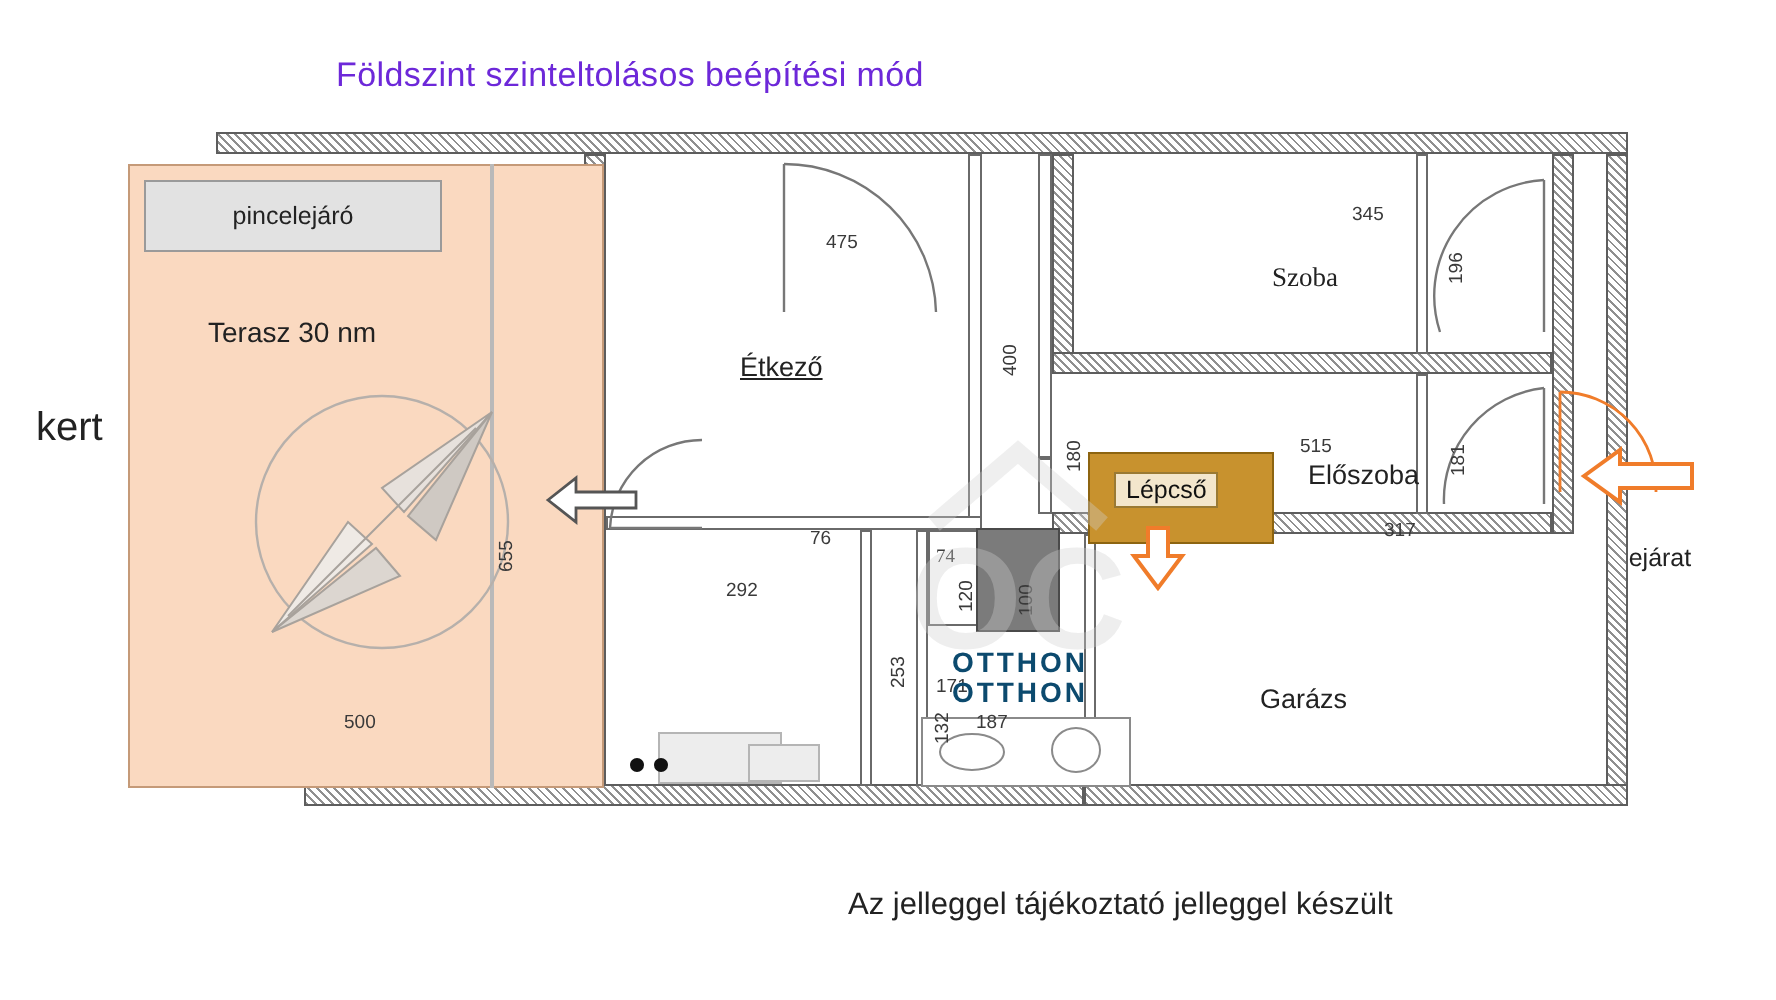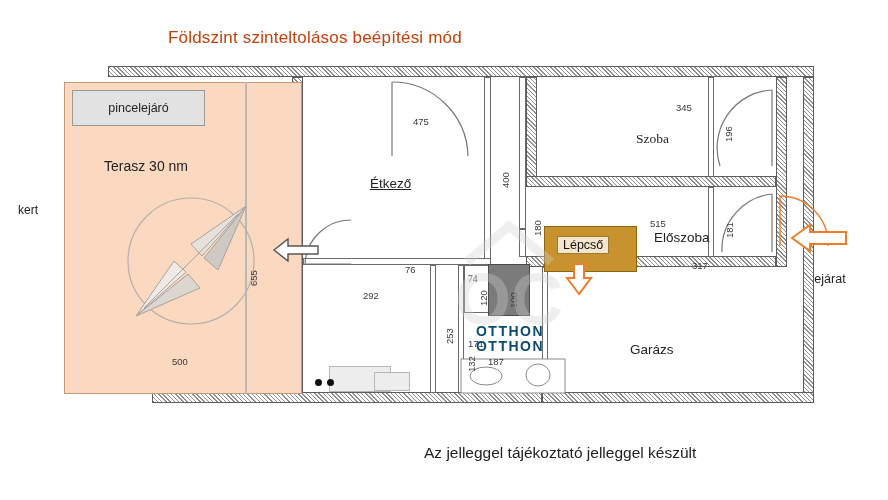--- a/index.html
+++ b/index.html
@@ -7,30 +7,30 @@
     width:888px;height:500px;
     background:#ffffff;
     font-family:"Liberation Sans", sans-serif;
     position:relative;
     overflow:hidden;
     color:#222;
   }
   .abs{position:absolute;}
   #title{
     left:168px;top:28px;
-    font-size:17px;color:#c2410c;
+    font-size:17px;color:#6d28d9;
     letter-spacing:0.2px;
   }
   #footnote{
     left:424px;top:444px;
     font-size:15.5px;color:#222;
   }
   #kert{
     left:18px;top:203px;
-    font-size:12px;color:#222;
+    font-size:20px;color:#222;
   }
   #bejarat-label{
     left:806px;top:272px;
     font-size:12.5px;color:#222;
   }
 
   
   #plan{
     left:60px;top:66px;
     width:760px;height:340px;
@@ -60,21 +60,21 @@
   }
   #terasz-split{
     position:absolute;
     left:185px;top:16px;
     width:2px;height:312px;
     background:#b9b9b9;
   }
   #pincelejaro{
     position:absolute;
     left:12px;top:24px;
-    width:133px;height:36px;
+    width:149px;height:36px;
     background:#e2e2e2;
     border:1px solid #9a9a9a;
     box-sizing:border-box;
     display:flex;align-items:center;justify-content:center;
     font-size:12.5px;color:#222;
   }
   #terasz-label{
     position:absolute;
     left:44px;top:92px;
     font-size:14px;color:#222;

